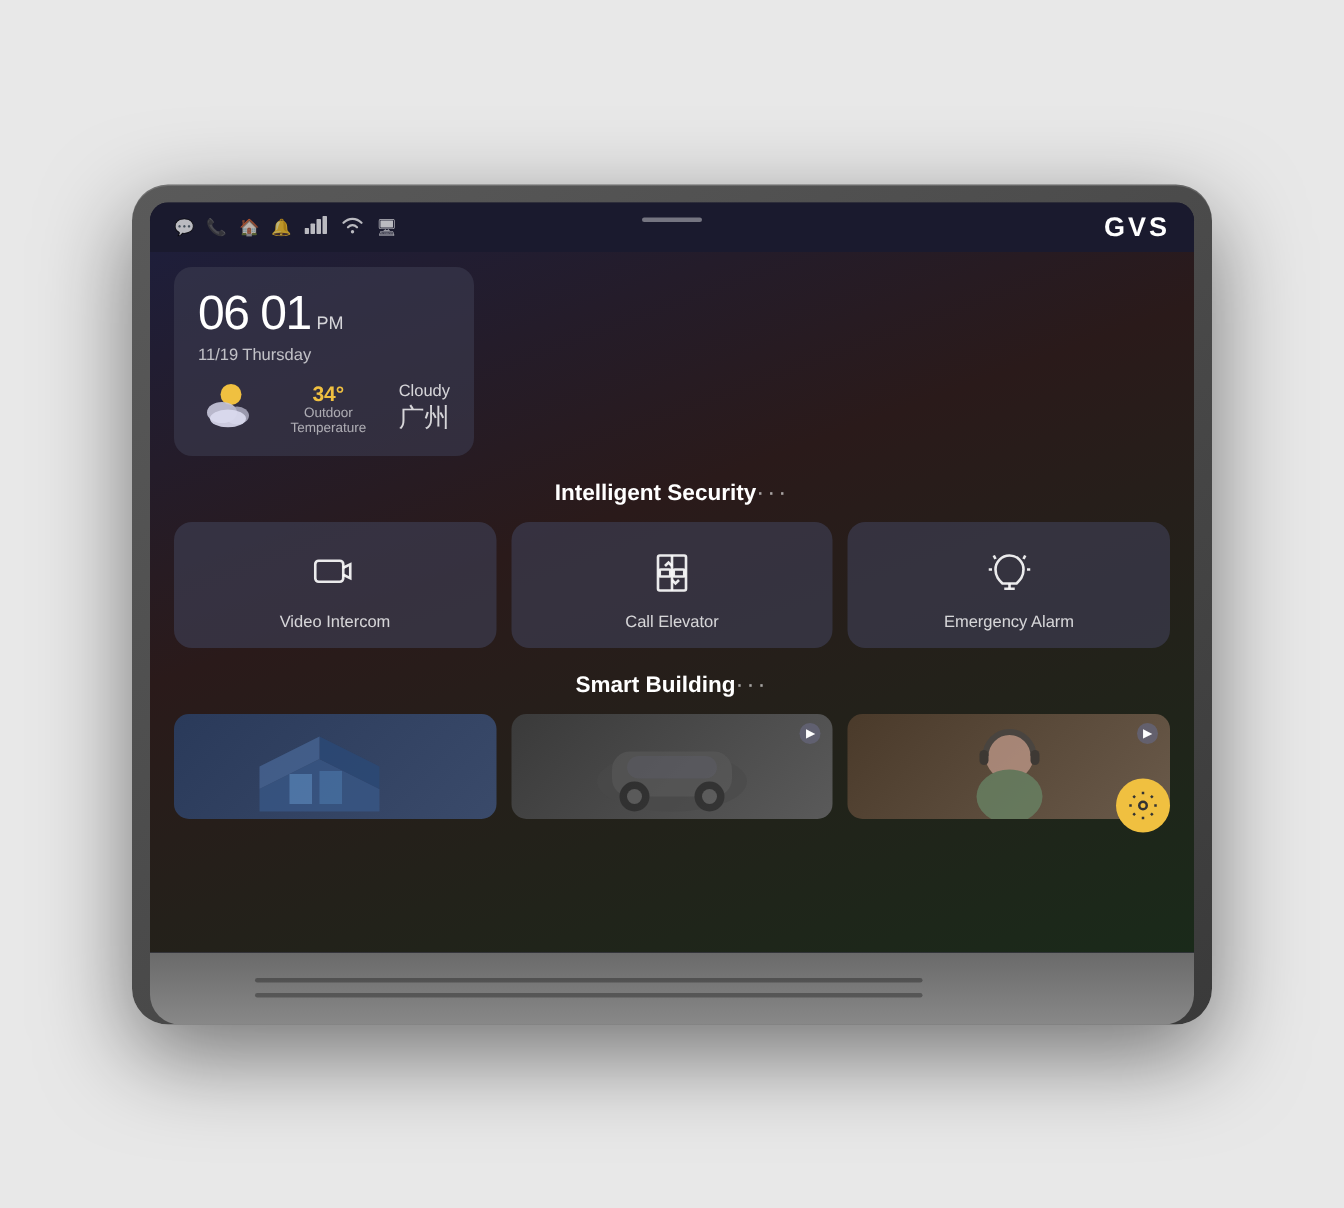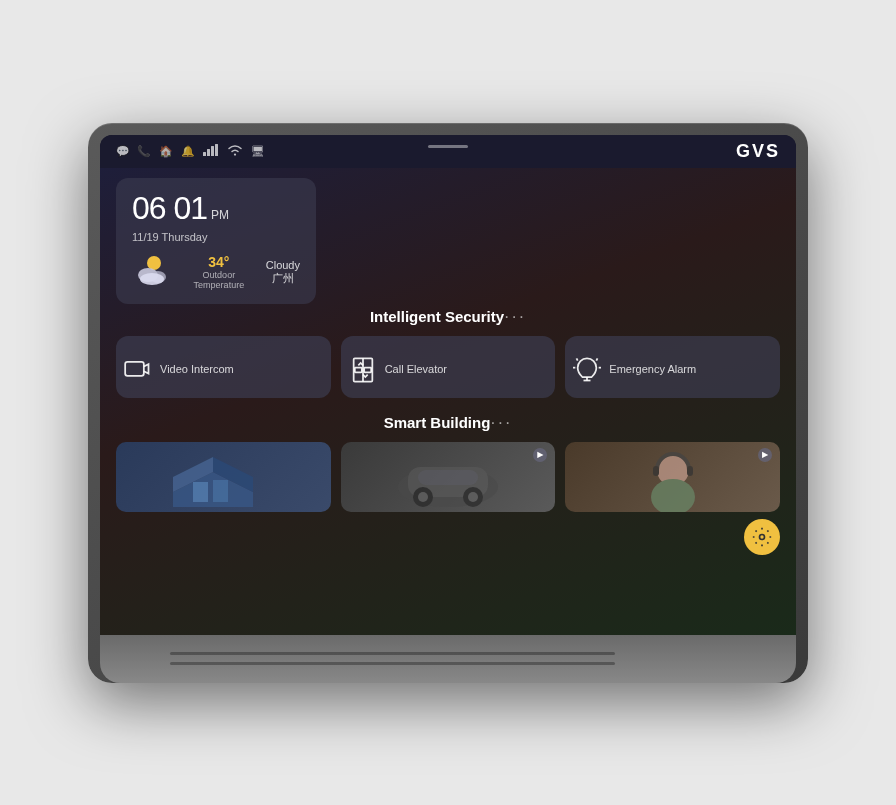--- a/index.html
+++ b/index.html
@@ -89,21 +89,21 @@
       background: linear-gradient(160deg, #1e1e3a 0%, #2a1a1a 40%, #1a2a1a 100%);
       padding: 10px 16px;
       overflow: hidden;
       position: relative;
     }
 
     
     .top-row {
       display: flex;
       gap: 28px;
-      margin-bottom: 4px;
+      margin-bottom: 16px;
       align-items: center;
     }
     .weather-card {
       background: rgba(60,60,80,0.6);
       border-radius: 12px;
       padding: 12px 16px;
       width: 200px;
       flex-shrink: 0;
     }
     .time-display {
@@ -149,21 +149,21 @@
       color: rgba(255,255,255,0.6);
     }
     .weather-city {
       text-align: center;
     }
     .city-desc {
       font-size: 11px;
       color: rgba(255,255,255,0.8);
     }
     .city-name {
-      font-size: 11px;
+      font-size: 17px;
       color: rgba(255,255,255,0.8);
     }
 
     .call-card {
       background: rgba(60,60,80,0.6);
       border-radius: 12px;
       padding: 12px 16px;
       flex: 1;
       position: relative;
     }
@@ -232,21 +232,21 @@
       display: flex;
       gap: 10px;
       margin-bottom: 16px;
     }
     .sec-btn {
       flex: 1;
       background: rgba(60,60,80,0.7);
       border-radius: 12px;
       padding: 16px 8px 10px;
       display: flex;
-      flex-direction: row;
+      flex-direction: column;
       align-items: center;
       gap: 8px;
       cursor: pointer;
       border: none;
     }
     .sec-btn-icon {
       font-size: 28px;
       color: rgba(255,255,255,0.9);
       height: 36px;
       display: flex;

